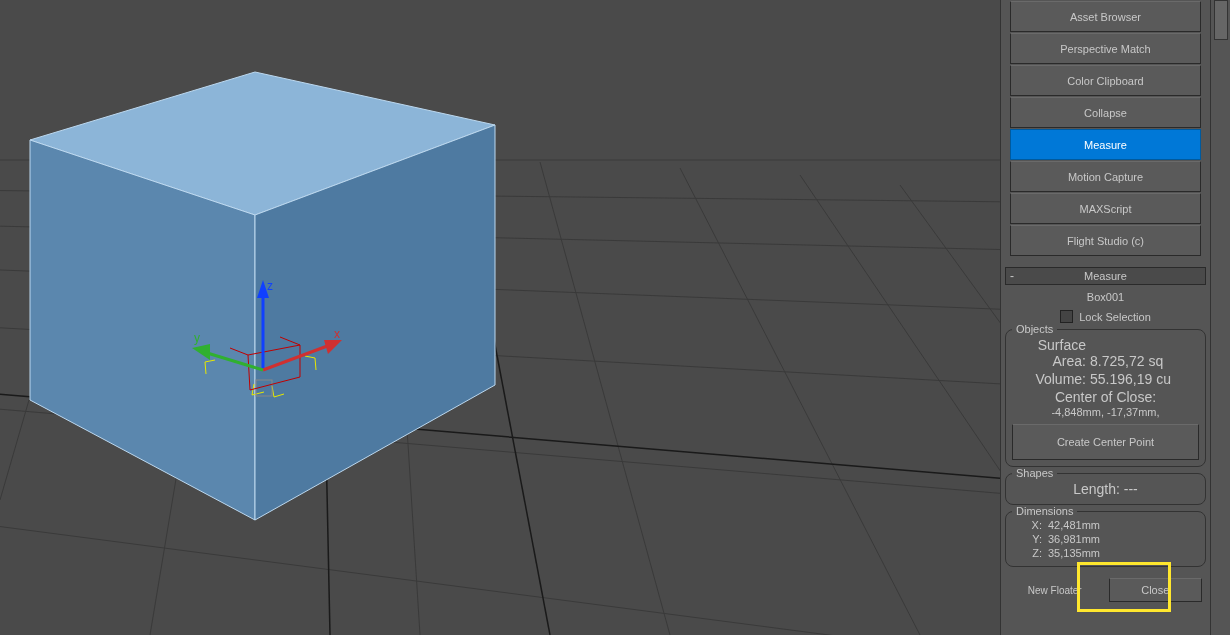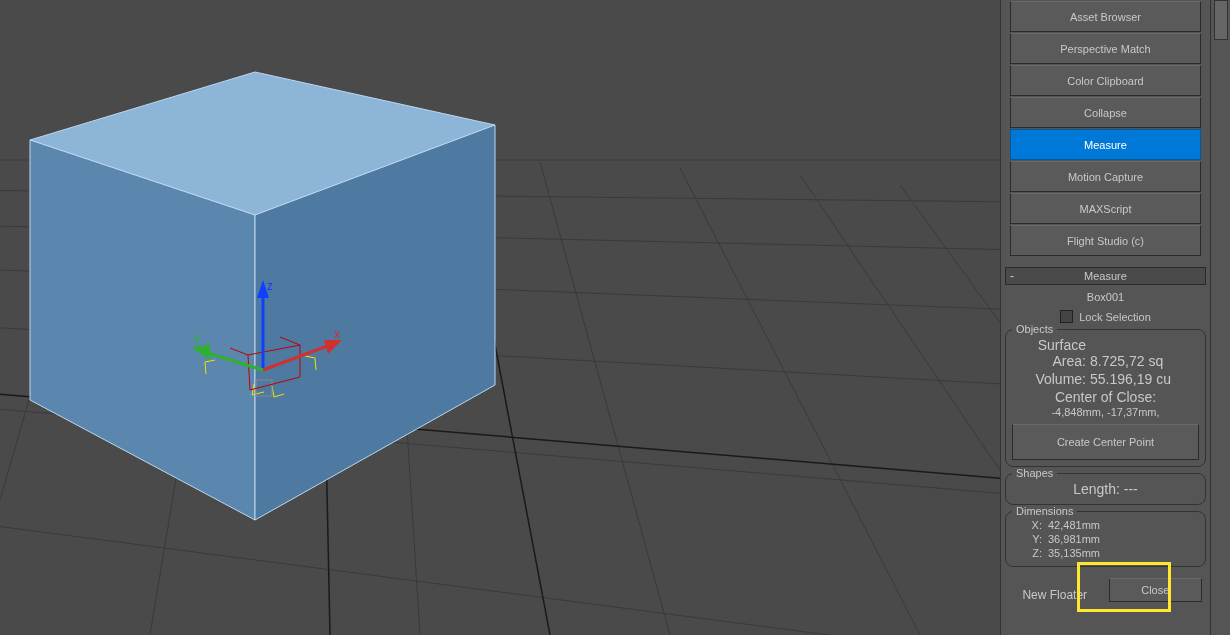--- a/index.html
+++ b/index.html
@@ -154,23 +154,23 @@
       height: 24px;
       display: flex;
       align-items: center;
       justify-content: center;
       cursor: pointer;
       font-size: 11px;
     }
     .new-floater-text {
       flex: 1;
       display: flex;
-      align-items: flex-end;
-      justify-content: center;
-      font-size: 12px;
+      align-items: center;
+      justify-content: center;
+      font-size: 10px;
     }
     .highlight-box {
       position: absolute;
       border: 3px solid #ffe72e;
       pointer-events: none;
     }
     .right-edge {
       width: 20px;
       background: #555;
       border-left: 1px solid #333;

